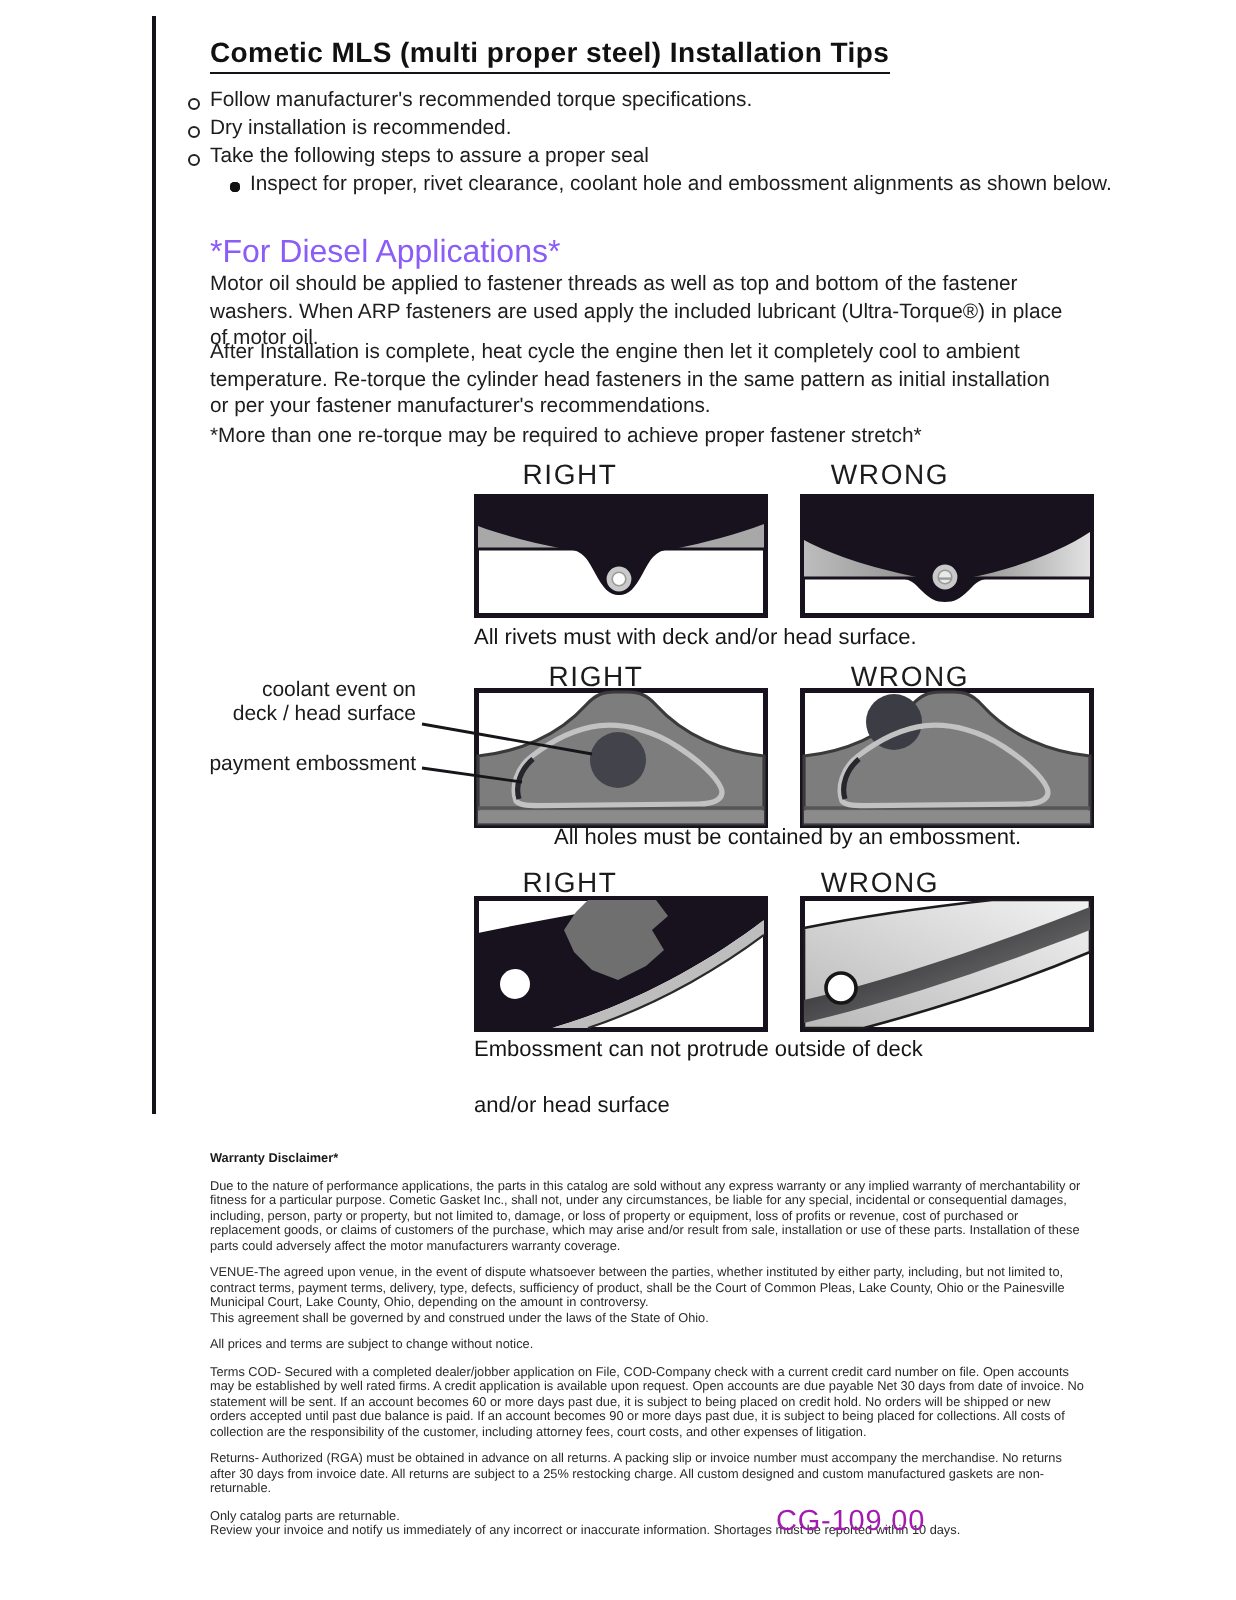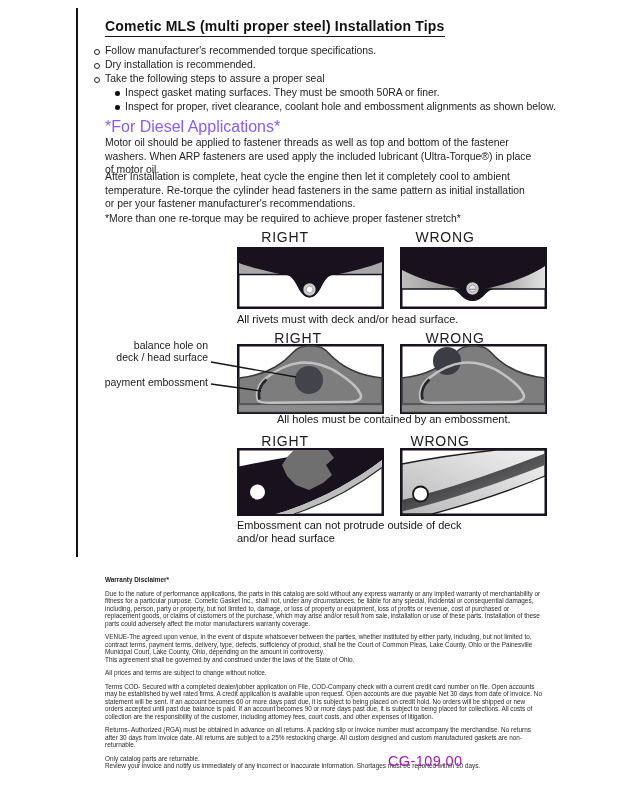--- a/index.html
+++ b/index.html
@@ -64,21 +64,20 @@
     <div class="b-row">
       <span class="dot-o"></span>
       <span>Dry installation is recommended.</span>
     </div>
     <div class="b-row">
       <span class="dot-o"></span>
       <span>Take the following steps to assure a proper seal</span>
     </div>
     <div class="b-row sub">
       <span class="dot-f"></span>
-      <span>Inspect gasket mating surfaces.  They must be smooth 50RA or finer.</span>
     </div>
     <div class="b-row sub">
       <span class="dot-f"></span>
       <span>Inspect for proper, rivet clearance, coolant hole and embossment alignments as shown below.</span>
     </div>
   </div>
 
   <div class="diesel-h">*For Diesel Applications*</div>
   <div class="para p1">Motor oil should be applied to fastener threads as well as top and bottom of the fastener washers. When ARP fasteners are used apply the included lubricant (Ultra-Torque®) in place of motor oil.</div>
   <div class="para p2">After Installation is complete, heat cycle the engine then let it completely cool to ambient temperature. Re-torque the cylinder head fasteners in the same pattern as initial installation or per your fastener manufacturer's recommendations.</div>
@@ -121,21 +120,21 @@
       <line x1="69.4" y1="42.3" x2="75.6" y2="42.3" stroke="#9a9a9a" stroke-width="1.2"></line>
     </svg>
   </div>
 
   <div class="caption" style="top:313px;">All rivets must with deck and/or head surface.</div>
 
   <div class="dg-header" style="left:298px; top:330px;">RIGHT</div>
   <div class="dg-header" style="left:455px; top:330px;">WRONG</div>
 
   <div class="dg-label" style="top:340px;">
-    <div>balance hole on</div>
+    <div>coolant event on</div>
     <div>deck / head surface</div>
   </div>
   <div class="dg-label" style="top:377px;">payment embossment</div>
 
   <svg class="leader" width="200" height="60" viewBox="0 0 200 60">
     <line x1="106" y1="22" x2="191" y2="37" stroke="#15151a" stroke-width="1.4"></line>
     <line x1="106" y1="44" x2="156" y2="51" stroke="#15151a" stroke-width="1.4"></line>
   </svg>
 
   <div class="panel tall" style="left:237px; top:344px;">
@@ -191,21 +190,21 @@
         </linearGradient>
       </defs>
       <rect x="1.25" y="1.25" width="144.5" height="65.5" fill="#ffffff" stroke="#17121d" stroke-width="2.5"></rect>
       <path d="M2,16 C32,10 64,5.5 96,2 H145 V28 C106,44.5 62,58 32,66 H2 Z" fill="url(#r3wA)" stroke="#1c1c1c" stroke-width="1.3"></path>
       <path d="M2,52 C45,42 95,25 145,5.5 L145,17 C103,33.5 50,52 2,63.5 Z" fill="url(#r3wB)"></path>
       <circle cx="20.5" cy="46" r="7.5" fill="#ffffff" stroke="#161616" stroke-width="1.8"></circle>
     </svg>
   </div>
 
   <div class="caption" style="top:519px;">Embossment can not protrude outside of deck</div>
-  <div class="caption" style="top:532px;">and/or head surface</div>
+  <div class="caption" style="top:547px;">and/or head surface</div>
 
   <div class="legal">
     <div><b>Warranty Disclaimer*</b></div>
     <div class="gap"></div>
     <div>Due to the nature of performance applications, the parts in this catalog are sold without any express warranty or any implied warranty of merchantability or fitness for a particular purpose.  Cometic Gasket Inc., shall not, under any circumstances, be liable for any special, incidental or consequential damages, including, person, party or property, but not limited to, damage, or loss of property or equipment, loss of profits or revenue, cost of purchased or replacement goods, or claims of customers of the purchase, which may arise and/or result from sale, installation or use of these parts.  Installation of these parts could adversely affect the motor manufacturers warranty coverage.</div>
     <div class="gap"></div>
     <div>VENUE-The agreed upon venue, in the event of dispute whatsoever between the parties, whether instituted by either party, including, but not limited to, contract terms, payment terms, delivery, type, defects, sufficiency of product, shall be the Court of Common Pleas, Lake County, Ohio or the Painesville Municipal Court, Lake County, Ohio, depending on the amount in controversy.</div>
     <div>This agreement shall be governed by and construed under the laws of the State of Ohio.</div>
     <div class="gap"></div>
     <div>All prices and terms are subject to change without notice.</div>

